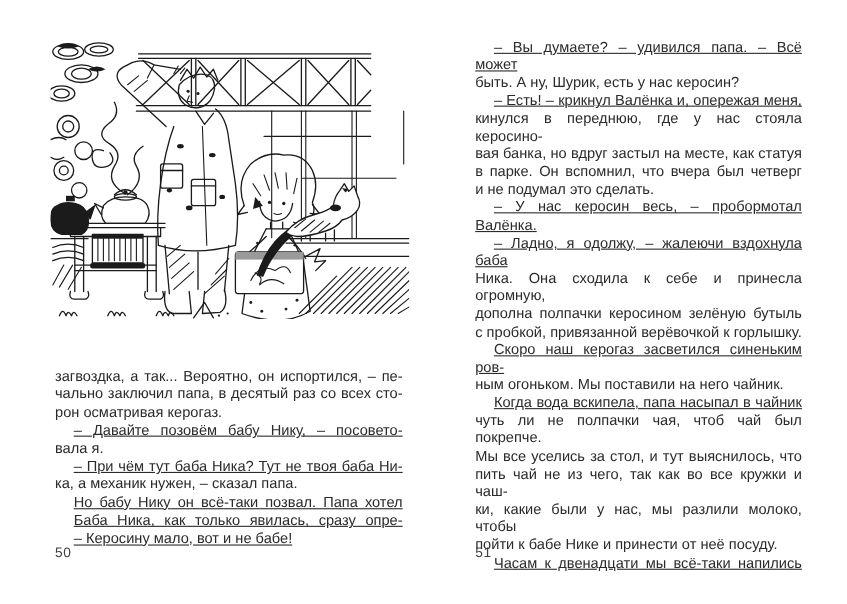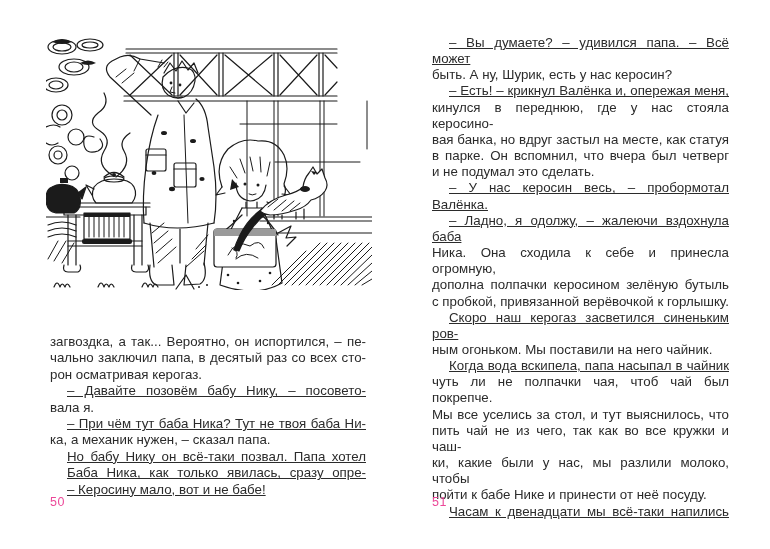--- a/index.html
+++ b/index.html
@@ -20,21 +20,21 @@
   #right-text .line{line-height:16.15px;}
   .line{
     text-align:justify;
     text-align-last:justify;
     white-space:normal;
   }
   .line.end{text-align-last:left;}
   .line.ind{text-indent:17px;text-decoration:underline;}
   .pagenum{
     position:absolute;top:495px;
-    font-size:12.5px;color:#ec4899;letter-spacing:.5px;
+    font-size:12.5px;color:#404040;letter-spacing:.5px;
   }
   #left-pagenum{left:50px;}
   #right-pagenum{left:432px;width:286px;text-align:left;}
   #illustration{position:absolute;left:46px;top:37px;}
   svg{display:block;}
 </style>
 </head>
 <body>
 
 <div id="illustration">

